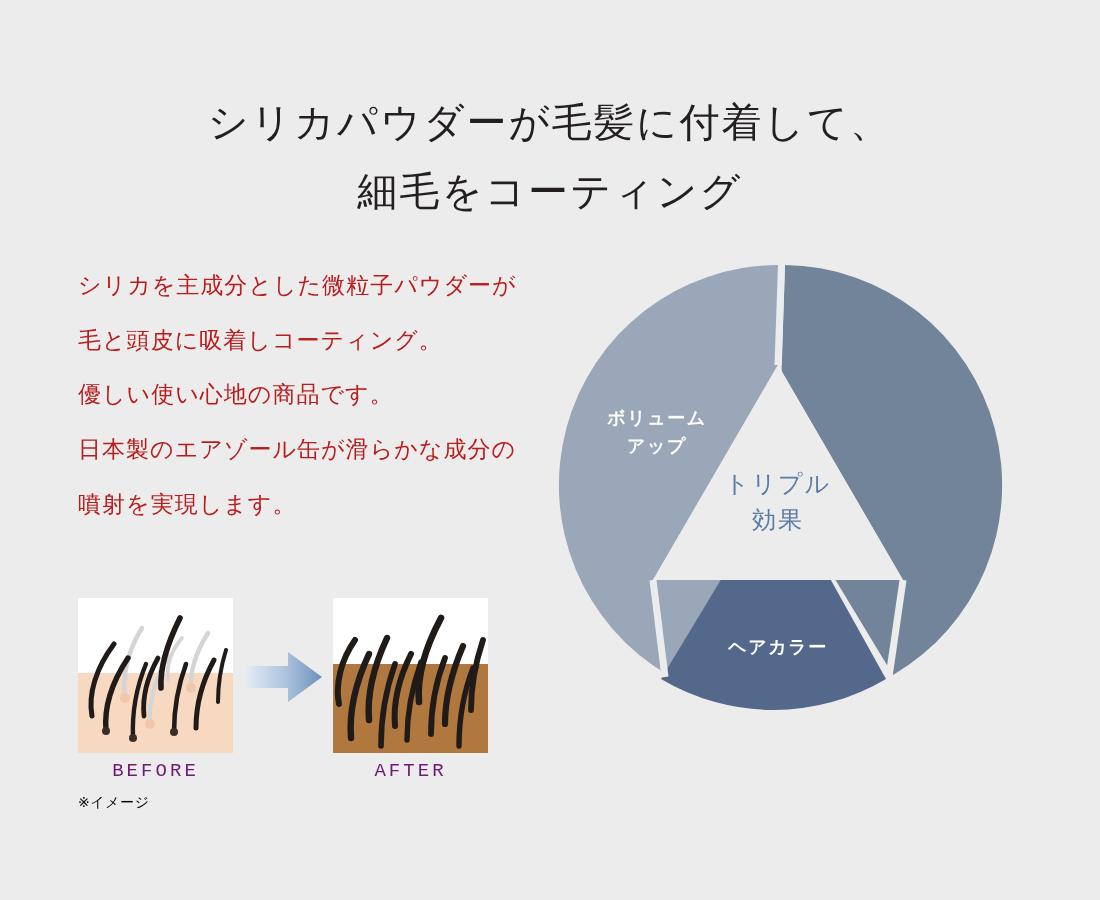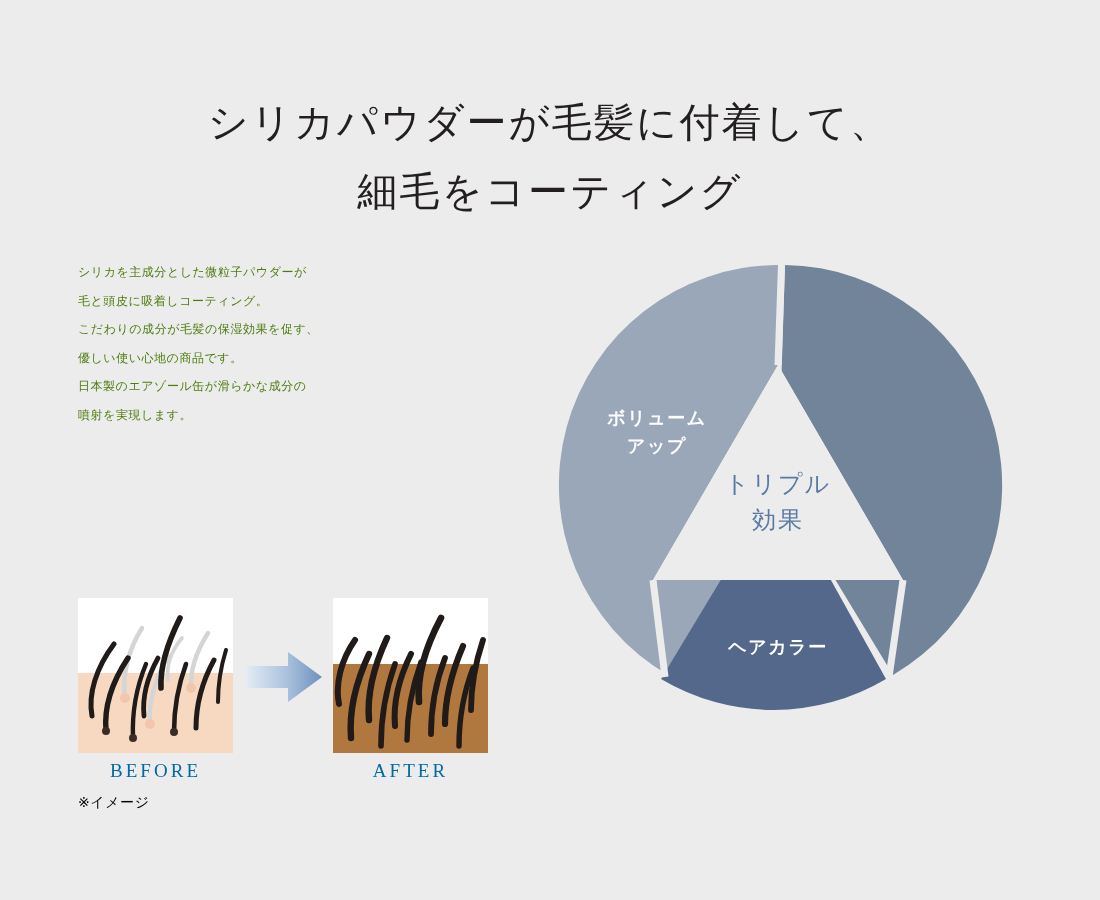--- a/index.html
+++ b/index.html
@@ -36,22 +36,22 @@
     font-weight: 400;
   }
   .headline .hl-line { display: block; white-space: nowrap; }
 
   
   .body-copy {
     position: absolute;
     top: 258px;
     left: 78px;
     width: 440px;
-    color: #4d7c0f;
-    font-size: 12px;
+    color: #b91c1c;
+    font-size: 23px;
     line-height: 2.38;
     letter-spacing: 0.045em;
   }
   .body-copy .bc-line { display: block; white-space: nowrap; }
 
   
   .ba-wrap {
     position: absolute;
     left: 78px;
     top: 598px;
@@ -67,24 +67,24 @@
   .ba-panel.before { left: 0; top: 0; }
   .ba-panel.after  { left: 255px; top: 0; }
 
   .ba-panel svg { display: block; width: 155px; height: 155px; }
 
   .ba-caption {
     position: absolute;
     top: 162px;
     width: 155px;
     text-align: center;
-    font-family: Liberation Serif, serif;
+    font-family: Liberation Mono, monospace;
     font-size: 19px;
     letter-spacing: 0.16em;
-    color: #0369a1;
+    color: #701a75;
   }
   .ba-caption.before { left: 0; }
   .ba-caption.after  { left: 255px; }
 
   .ba-note {
     position: absolute;
     left: 0;
     top: 196px;
     font-size: 14px;
     color: #000000;
@@ -146,21 +146,20 @@
 <div class="page">
 
   <h1 class="headline">
     <span class="hl-line">シリカパウダーが毛髪に付着して、</span>
     <span class="hl-line">細毛をコーティング</span>
   </h1>
 
   <div class="body-copy">
     <span class="bc-line">シリカを主成分とした微粒子パウダーが</span>
     <span class="bc-line">毛と頭皮に吸着しコーティング。</span>
-    <span class="bc-line">こだわりの成分が毛髪の保湿効果を促す、</span>
     <span class="bc-line">優しい使い心地の商品です。</span>
     <span class="bc-line">日本製のエアゾール缶が滑らかな成分の</span>
     <span class="bc-line">噴射を実現します。</span>
   </div>
 
   <div class="ba-wrap">
 
     <div class="ba-panel before">
       <svg viewBox="0 0 155 155" xmlns="http://www.w3.org/2000/svg" aria-hidden="true">
         <rect x="0" y="0" width="155" height="155" fill="#ffffff"></rect>

